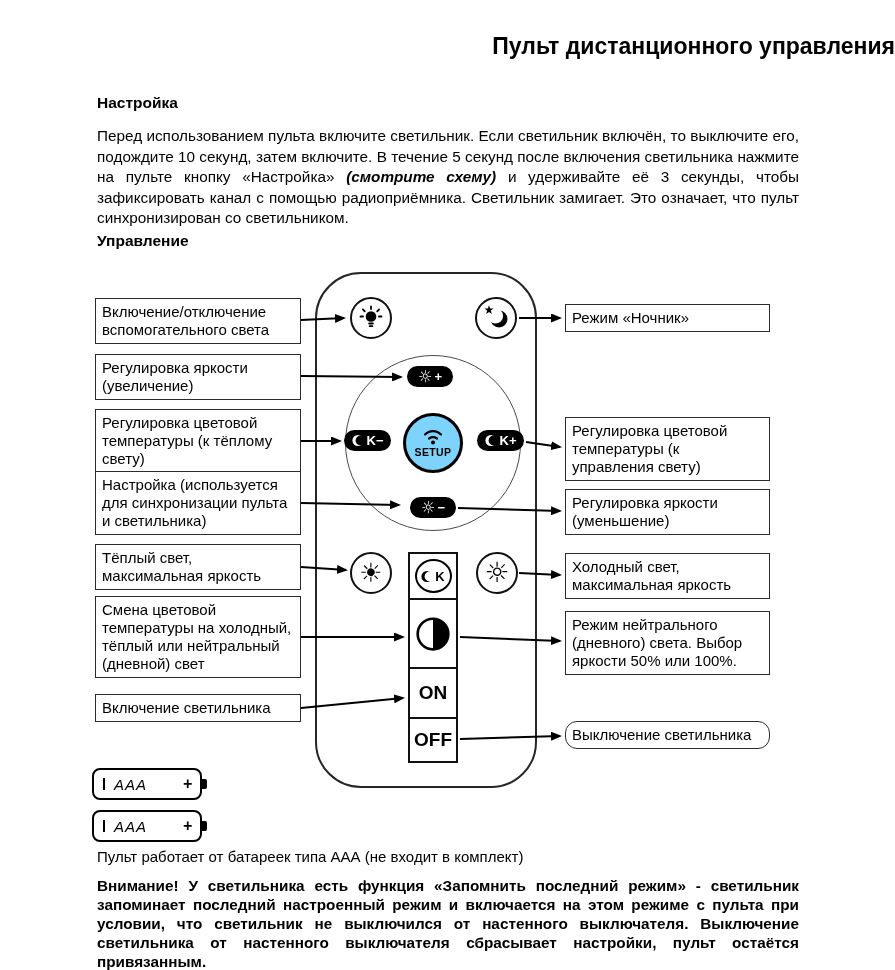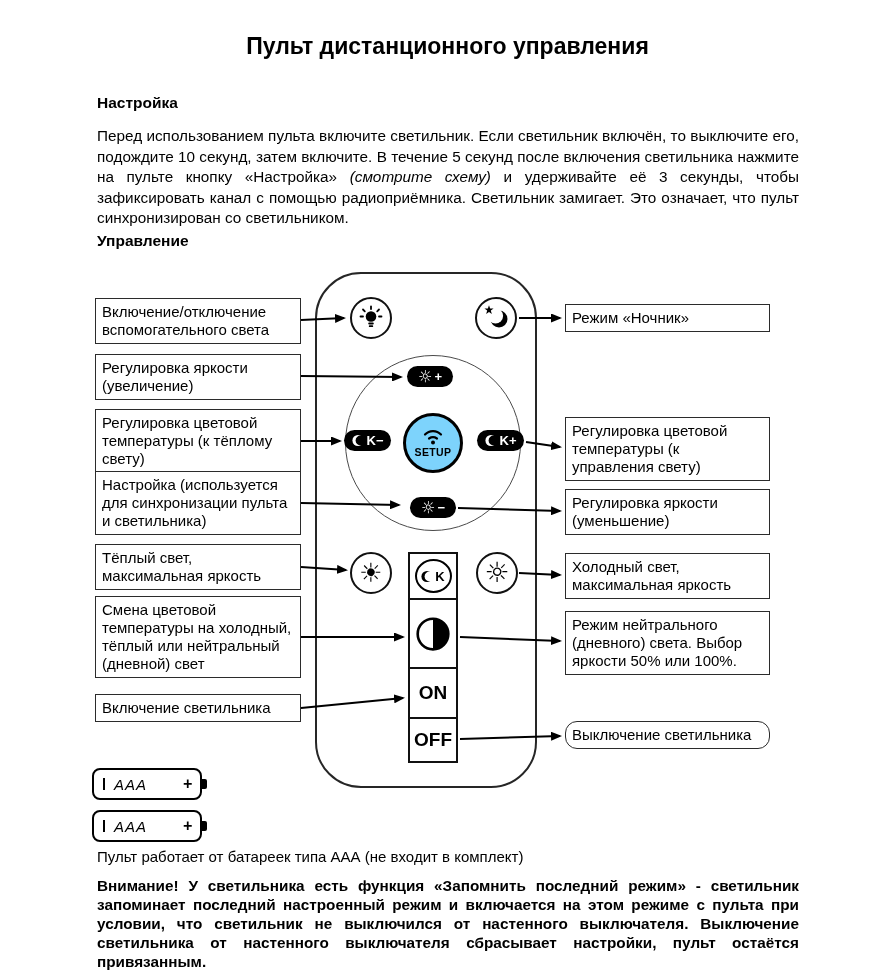--- a/index.html
+++ b/index.html
@@ -1,24 +1,24 @@
 <!DOCTYPE html>
 <html><head>
 <meta charset="utf-8">
 <style>
   html, body { margin:0; padding:0; background:#fff; }
   body { width:895px; height:970px; overflow:hidden; position:relative;
          font-family:"Liberation Sans", sans-serif; color:#000; }
   * { box-sizing:border-box; }
   .abs { position:absolute; }
-  .title { position:absolute; top:16px; left:0; width:895px; text-align:center;
+  .title { position:absolute; top:16px; left:0; width:895px; text-align:right;
            font-size:23px; font-weight:bold; line-height:30px; }
   .heading { position:absolute; font-size:15.5px; font-weight:bold; }
   .para { position:absolute; font-size:15.3px; line-height:20.5px; text-align:justify; margin:0; }
-  .para i { font-weight:normal; }
+  .para i { font-weight:bold; }
   .warning { font-weight:bold; line-height:19px; }
   .callout { position:absolute; border:1px solid #2b2b2b; background:#fff;
              padding:4px 6px; font-size:15px; line-height:18px; }
   .remote-body { position:absolute; left:315px; top:272px; width:222px; height:516px;
                  border:2px solid #262626; border-radius:46px; background:#fff; }
   .ring { position:absolute; left:345px; top:355px; width:176px; height:176px;
           border:1.6px solid #4a4a4a; border-radius:50%; }
   .circle-btn { position:absolute; width:42px; height:42px; border:2px solid #111;
                 border-radius:50%; background:#fff; display:flex; align-items:center; justify-content:center; }
   .pill { position:absolute; height:21px; background:#000; color:#fff; border-radius:11px;

